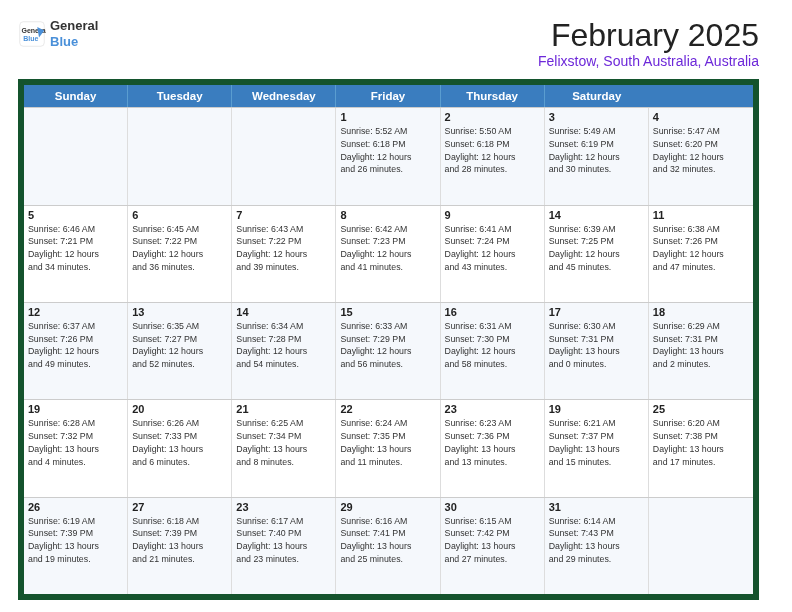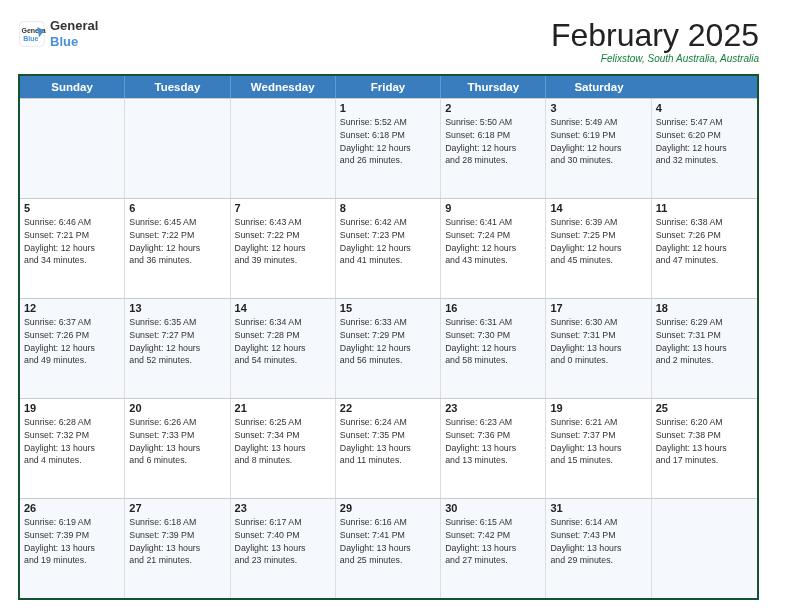--- a/index.html
+++ b/index.html
@@ -35,29 +35,28 @@
     .title-block {
       text-align: right;
     }
     .main-title {
       font-size: 32px;
       font-weight: normal;
       color: #222;
       line-height: 1.1;
     }
     .subtitle {
-      font-size: 10px;
-      color: #15803d;
-      font-style: italic;
+      font-size: 14px;
+      color: #6d28d9;
     }
     .calendar {
       flex: 1;
       display: flex;
       flex-direction: column;
-      border: 2px solid #14532d;
+      border: 6px solid #14532d;
     }
     .cal-header-row {
       display: grid;
       grid-template-columns: repeat(7, 1fr);
       background: #3a7dbf;
     }
     .cal-header-cell {
       color: #fff;
       font-size: 11.5px;
       font-weight: bold;

